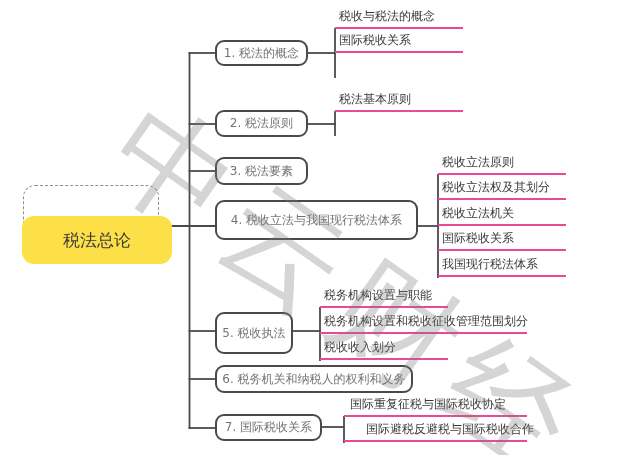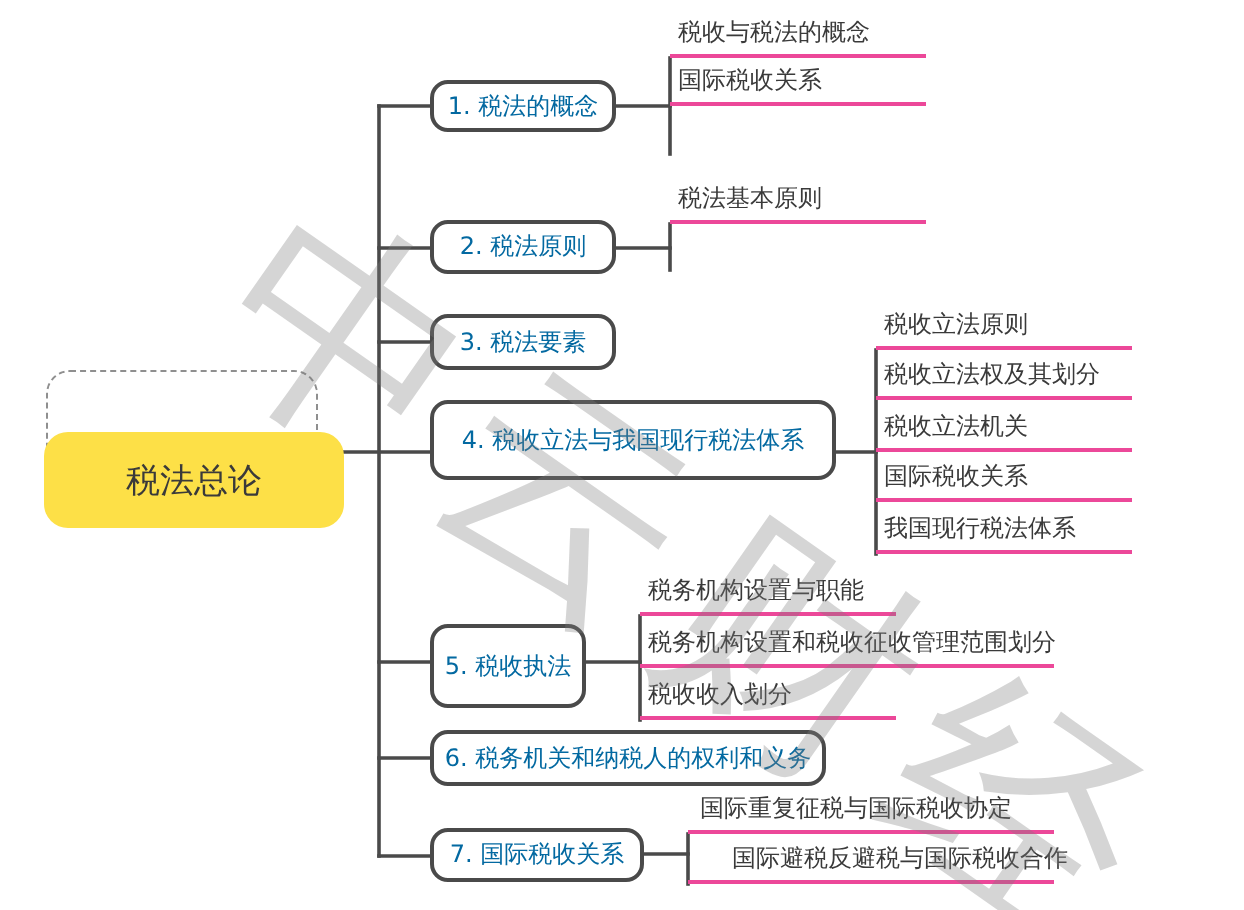--- a/index.html
+++ b/index.html
@@ -15,21 +15,21 @@
   .topic{
     position:absolute;
     box-sizing:border-box;
     border:2px solid #4a4a4a;
     border-radius:9px;
     background:#ffffff;
     display:flex;align-items:center;justify-content:center;
     font-size:12px;
     white-space:nowrap;
     z-index:2;
-    color:#0369a1;
+    color:#737373;
   }
   .leaf{
     position:absolute;
     box-sizing:border-box;
     height:23px;
     border-bottom:2px solid #ec4899;
     padding-left:4px;
     font-size:12px;
     line-height:21px;
     white-space:nowrap;

